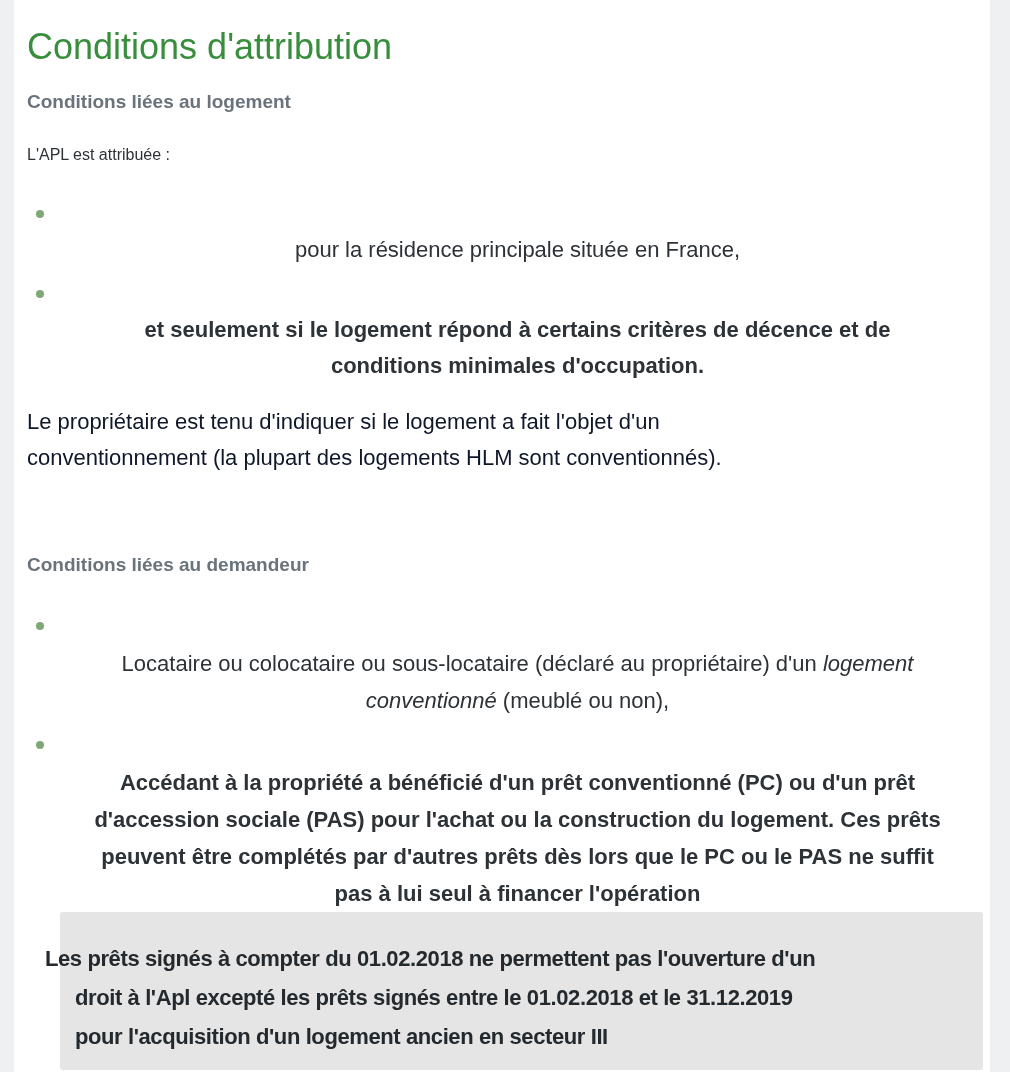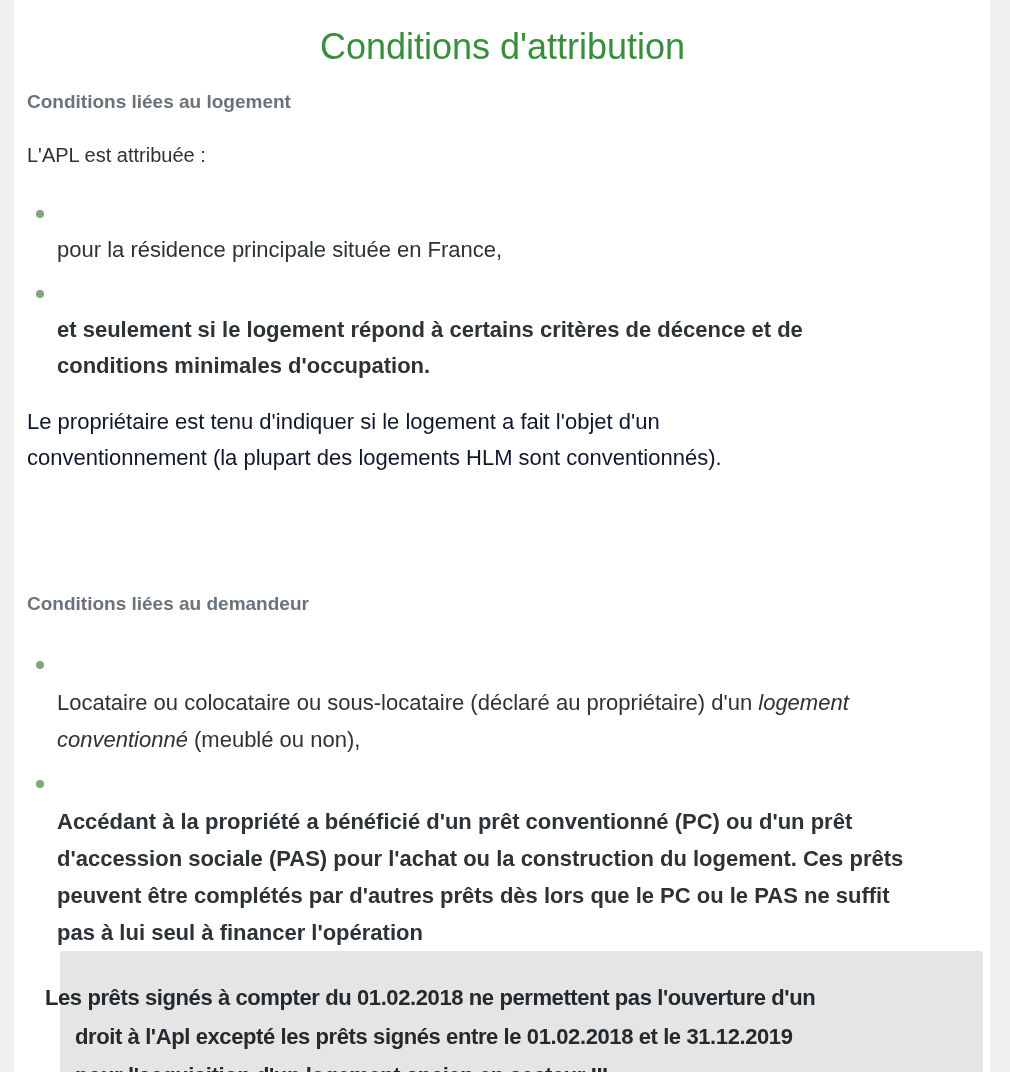--- a/index.html
+++ b/index.html
@@ -25,49 +25,49 @@
     min-height: 1072px;
     background: #ffffff;
     padding: 26px 12px 30px 13px;
   }
   h1.page-title {
     margin: 0;
     font-size: 36px;
     line-height: 42px;
     font-weight: 400;
     color: #388e3c;
-    text-align: center;
   }
   h2.section-heading {
     margin: 17px 0 0 0;
     font-size: 19px;
     line-height: 33px;
     font-weight: 700;
     color: #6a737b;
   }
   h2.section-heading.second {
-    margin-top: 111px;
+    margin-top: 72px;
   }
   p.intro {
     margin: 23px 0 0 0;
-    font-size: 20px;
+    font-size: 16px;
     line-height: 28px;
     color: #2d3237;
   }
   p.body-para {
     margin: 20px 0 0 0;
     font-size: 22px;
     line-height: 36px;
     white-space: pre-line;
     color: #0f172a;
   }
   ul.bullets {
     list-style: none;
     margin: 27px 0 0 0;
     padding: 0 0 0 30px;
+    text-align: center;
   }
   ul.bullets li {
     position: relative;
     font-size: 22px;
     line-height: 36px;
     white-space: pre-line;
     color: #2d3237;
   }
   ul.bullets li + li {
     margin-top: 8px;

